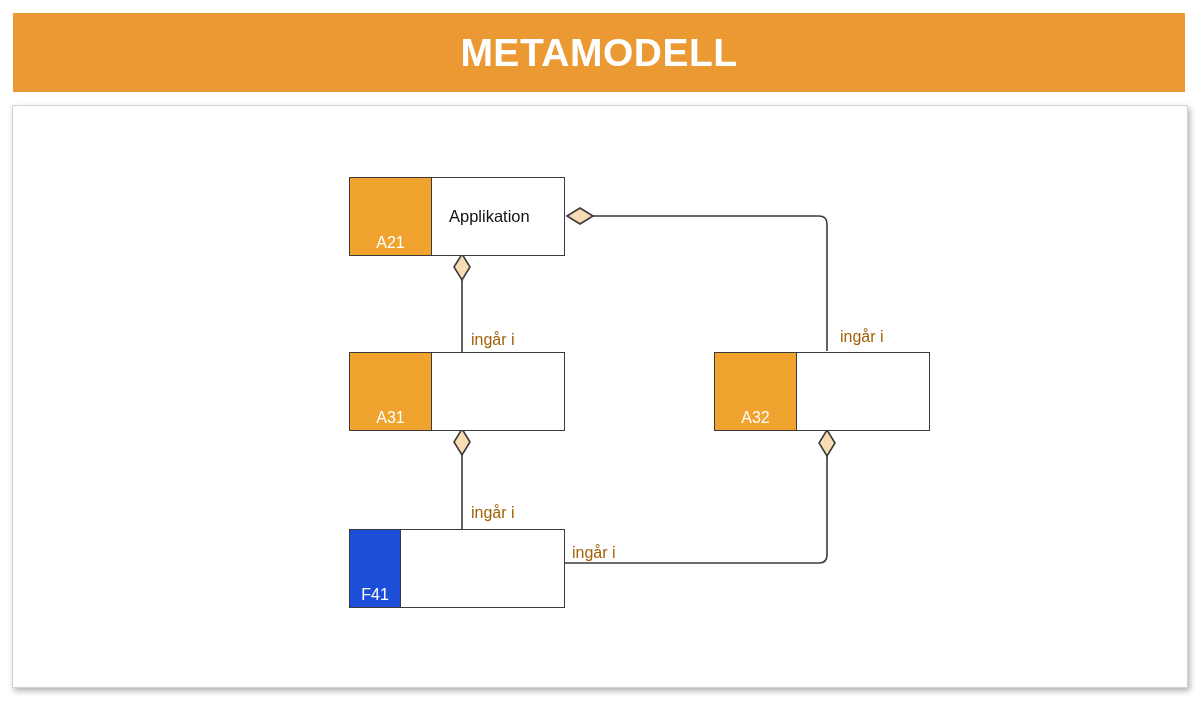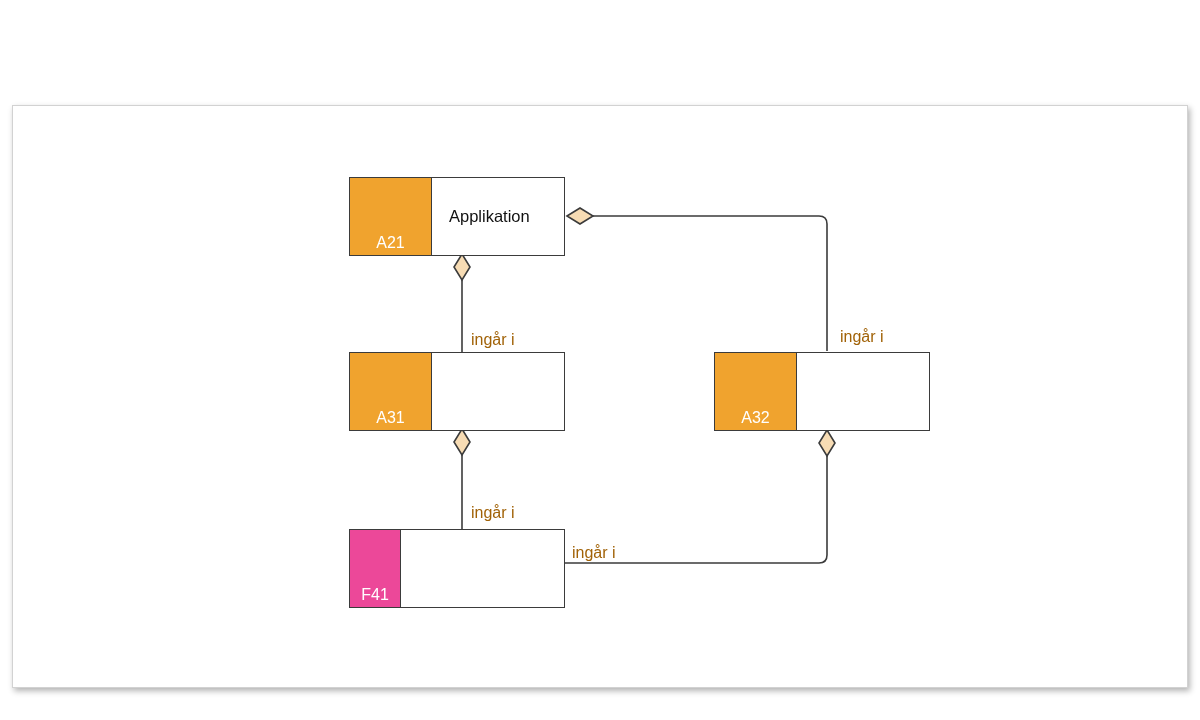--- a/index.html
+++ b/index.html
@@ -81,21 +81,21 @@
     display: flex;
     align-items: stretch;
   }
   .node-tab {
     width: 50px;
     flex: 0 0 50px;
     position: relative;
     border-right: 1.4px solid #3b3b3b;
   }
   .node-tab.orange { background: #f0a32e; padding-left: 31px; }
-  .node-tab.blue   { background: #ec4899; }
+  .node-tab.blue   { background: #1d4ed8; }
   .node-code {
     position: absolute;
     left: 0;
     right: 0;
     bottom: 3px;
     text-align: center;
     color: #ffffff;
     font-size: 16px;
     font-family: "Liberation Sans", sans-serif;
     line-height: 1.1;
@@ -119,20 +119,23 @@
     color: #a16207;
     font-family: "Liberation Sans", sans-serif;
     white-space: nowrap;
   }
 </style>
 </head>
 <body>
 
 <div id="slide">
 
+  <div id="title-banner">
+    <div id="title-text">METAMODELL</div>
+  </div>
 
   <div id="content-panel">
     <div id="diagram">
 
       <svg id="edge-layer" viewBox="0 0 1176 583" width="1176" height="583">
 
         <g>
           <line x1="449" y1="155" x2="449" y2="250" stroke="#3b3b3b" stroke-width="1.6"></line>
           <polygon points="449,148 457,161 449,174 441,161" fill="#f7dcb4" stroke="#3b3b3b" stroke-width="1.6"></polygon>
         </g>

